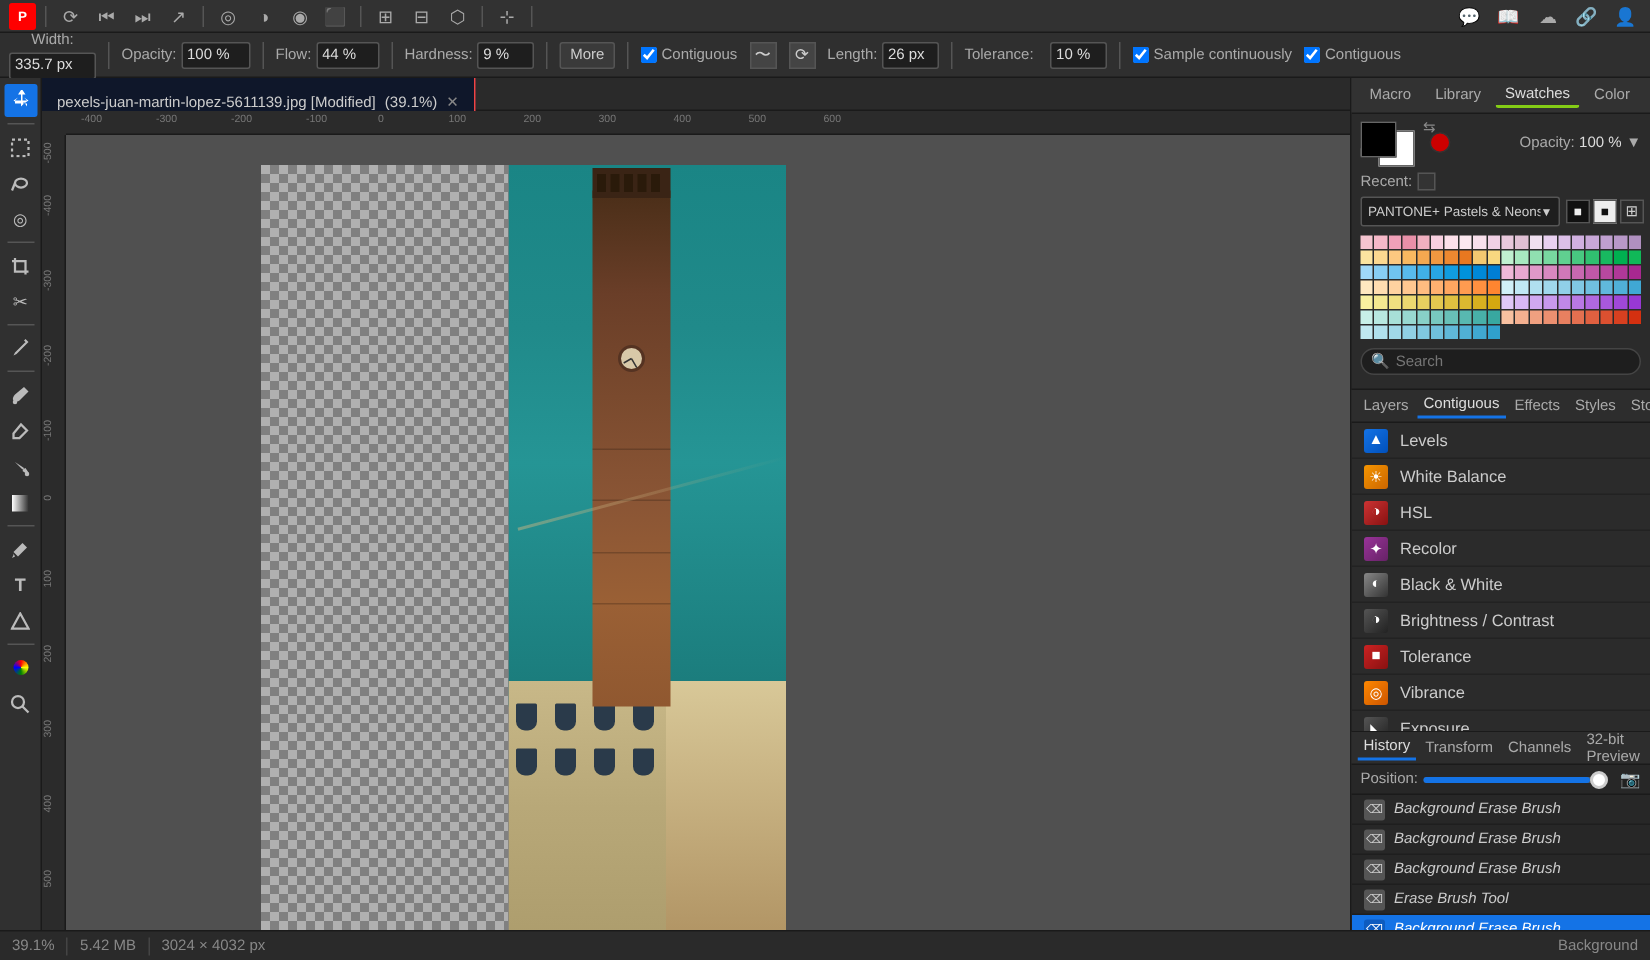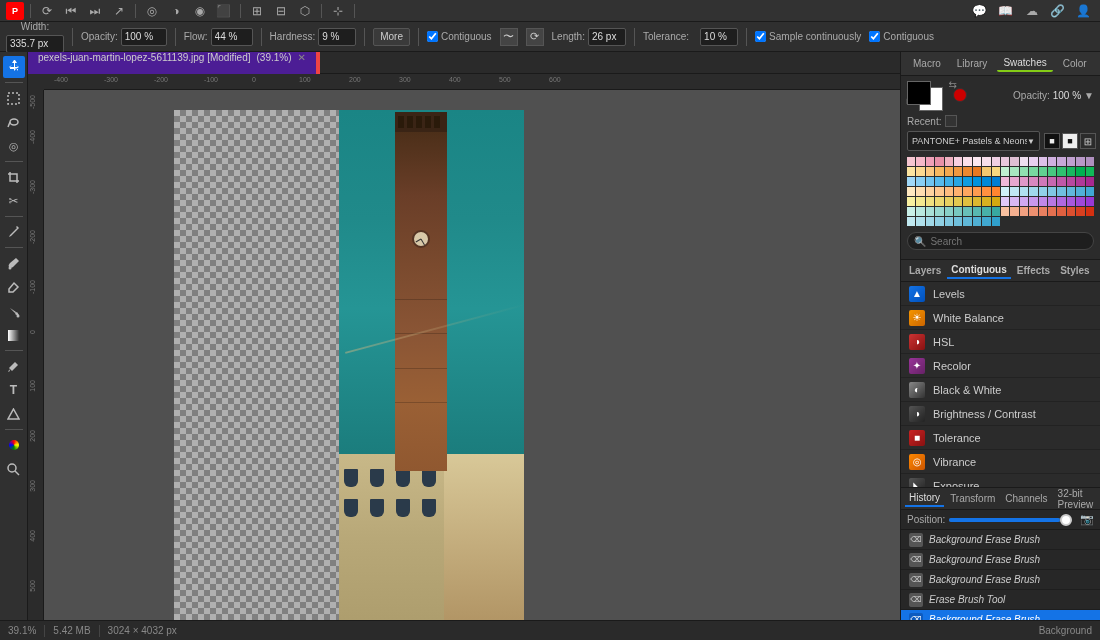--- a/index.html
+++ b/index.html
@@ -24,21 +24,21 @@
 
     
     #left-toolbar { width: 28px; background: #303030; border-right: 1px solid #1a1a1a; display: flex; flex-direction: column; align-items: center; padding: 4px 0; gap: 2px; overflow: hidden; }
     .tool-btn { width: 22px; height: 22px; display: flex; align-items: center; justify-content: center; color: #bbb; cursor: pointer; border-radius: 2px; font-size: 13px; position: relative; }
     .tool-btn.active { background: #1473e6; color: white; }
     .tool-sep { width: 18px; height: 1px; background: #555; margin: 2px 0; }
 
     
     #canvas-area { flex: 1; background: #404040; position: relative; overflow: hidden; }
     #canvas-tab { position: absolute; top: 0; left: 0; right: 0; height: 22px; background: #2a2a2a; display: flex; align-items: center; border-bottom: 1px solid #1a1a1a; }
-    .canvas-tab-item { display: flex; align-items: flex-start; height: 22px; padding: 0 10px; background: #4c1d95; font-size: 10px; color: #ccc; border-right: 4px solid #ef4444; gap: 6px; }
+    .canvas-tab-item { display: flex; align-items: flex-end; height: 22px; padding: 0 10px; background: #0f172a; font-size: 10px; color: #ccc; border-right: 1px solid #ef4444; gap: 6px; }
     .canvas-tab-item .close-x { color: #888; cursor: pointer; font-size: 10px; }
     #rulers-corner { position: absolute; top: 22px; left: 0; width: 16px; height: 16px; background: #2b2b2b; z-index: 10; }
     #ruler-h { position: absolute; top: 22px; left: 16px; right: 0; height: 16px; background: #2b2b2b; border-bottom: 1px solid #1a1a1a; z-index: 10; overflow: hidden; }
     #ruler-v { position: absolute; top: 38px; left: 0; width: 16px; bottom: 0; background: #2b2b2b; border-right: 1px solid #1a1a1a; z-index: 10; overflow: hidden; }
     #image-canvas { position: absolute; top: 38px; left: 16px; right: 0; bottom: 0; }
 
     
     #right-panel { width: 200px; background: #2b2b2b; border-left: 1px solid #1a1a1a; display: flex; flex-direction: column; }
 
     
@@ -73,21 +73,21 @@
     
     #color-grid { display: grid; grid-template-columns: repeat(20, 1fr); gap: 1px; padding: 2px 0; }
     .color-cell { height: 9px; cursor: pointer; }
 
     
     .search-row { display: flex; align-items: center; background: #1e1e1e; border: 1px solid #444; border-radius: 10px; height: 18px; padding: 0 6px; gap: 4px; margin: 4px 0; }
     .search-row input { background: transparent; border: none; outline: none; color: #ccc; font-size: 10px; flex: 1; }
     .search-icon-span { color: #888; font-size: 10px; }
 
     
-    #adj-tabs { display: flex; align-items: center; height: 22px; background: #2d2d2d; border-bottom: 1px solid #1a1a1a; padding: 0 4px; gap: 2px; font-weight: bold; }
+    #adj-tabs { display: flex; align-items: center; height: 22px; background: #2d2d2d; border-bottom: 1px solid #1a1a1a; padding: 0 4px; gap: 2px; }
     .adj-tab { font-size: 10px; color: #aaa; padding: 2px 4px; cursor: pointer; }
     .adj-tab.active { color: #ddd; border-bottom: 2px solid #1473e6; }
 
     
     #adj-list { flex: 1; overflow-y: auto; background: #2b2b2b; }
     #adj-list::-webkit-scrollbar { width: 6px; }
     #adj-list::-webkit-scrollbar-track { background: #2b2b2b; }
     #adj-list::-webkit-scrollbar-thumb { background: #555; border-radius: 3px; }
     .adj-item { display: flex; align-items: center; height: 24px; padding: 0 8px; gap: 8px; cursor: pointer; border-bottom: 1px solid #222; }
     .adj-icon { width: 16px; height: 16px; border-radius: 2px; flex-shrink: 0; display: flex; align-items: center; justify-content: center; font-size: 10px; overflow: hidden; }

